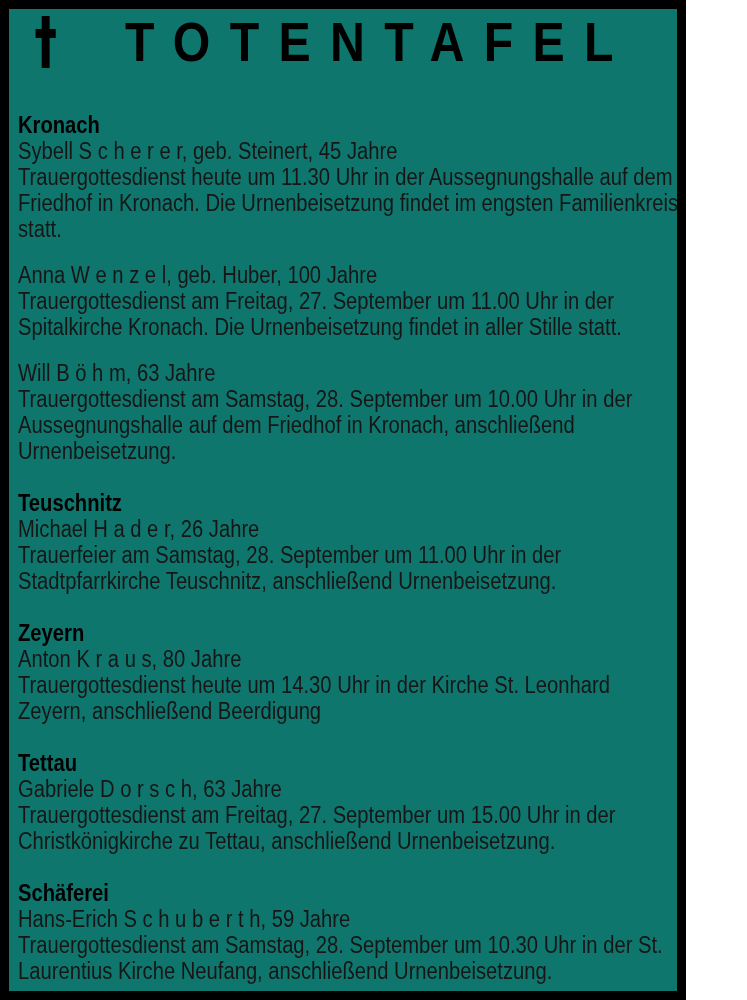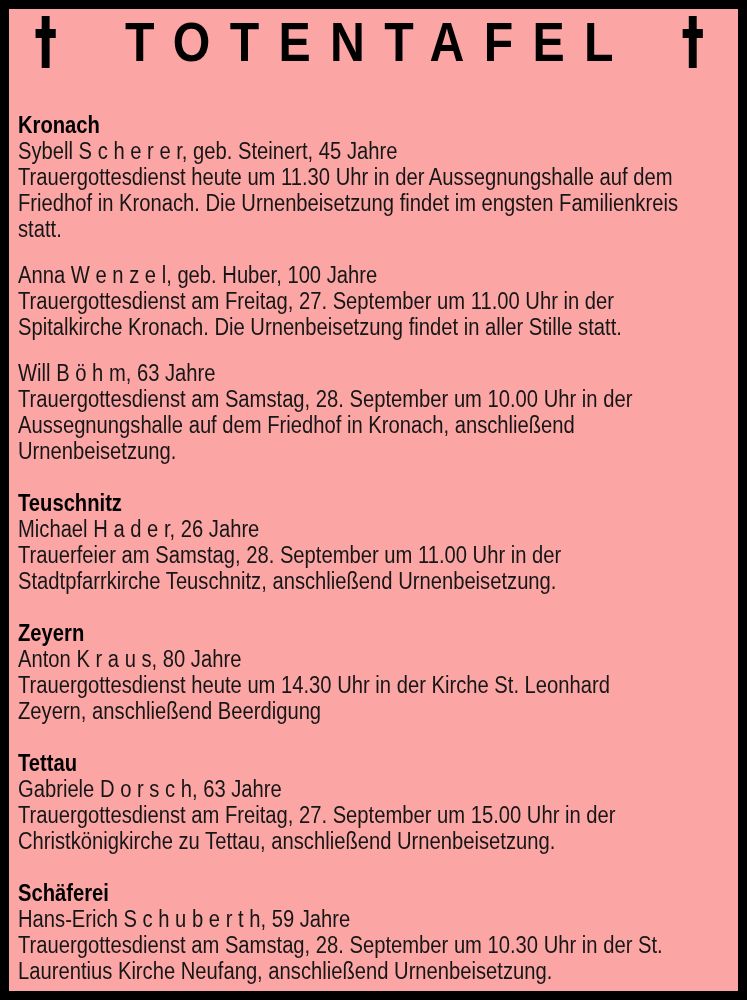--- a/index.html
+++ b/index.html
@@ -1,23 +1,23 @@
 <!DOCTYPE html>
 <html lang="de"><head>
 <meta charset="utf-8">
 <title>Totentafel</title>
 <style>
   html, body { margin: 0; padding: 0; background: #ffffff; }
 
   .page {
     position: relative;
-    width: 747px;
+    width: 686px;
     height: 1000px;
     box-sizing: border-box;
-    background: #fca5a5;
+    background: #0f766e;
     border: 9px solid #000000;
     overflow: hidden;
     font-family: "Liberation Sans", sans-serif;
   }
 
   
   .content {
     position: absolute;
     left: 9px;
     top: 5px;

